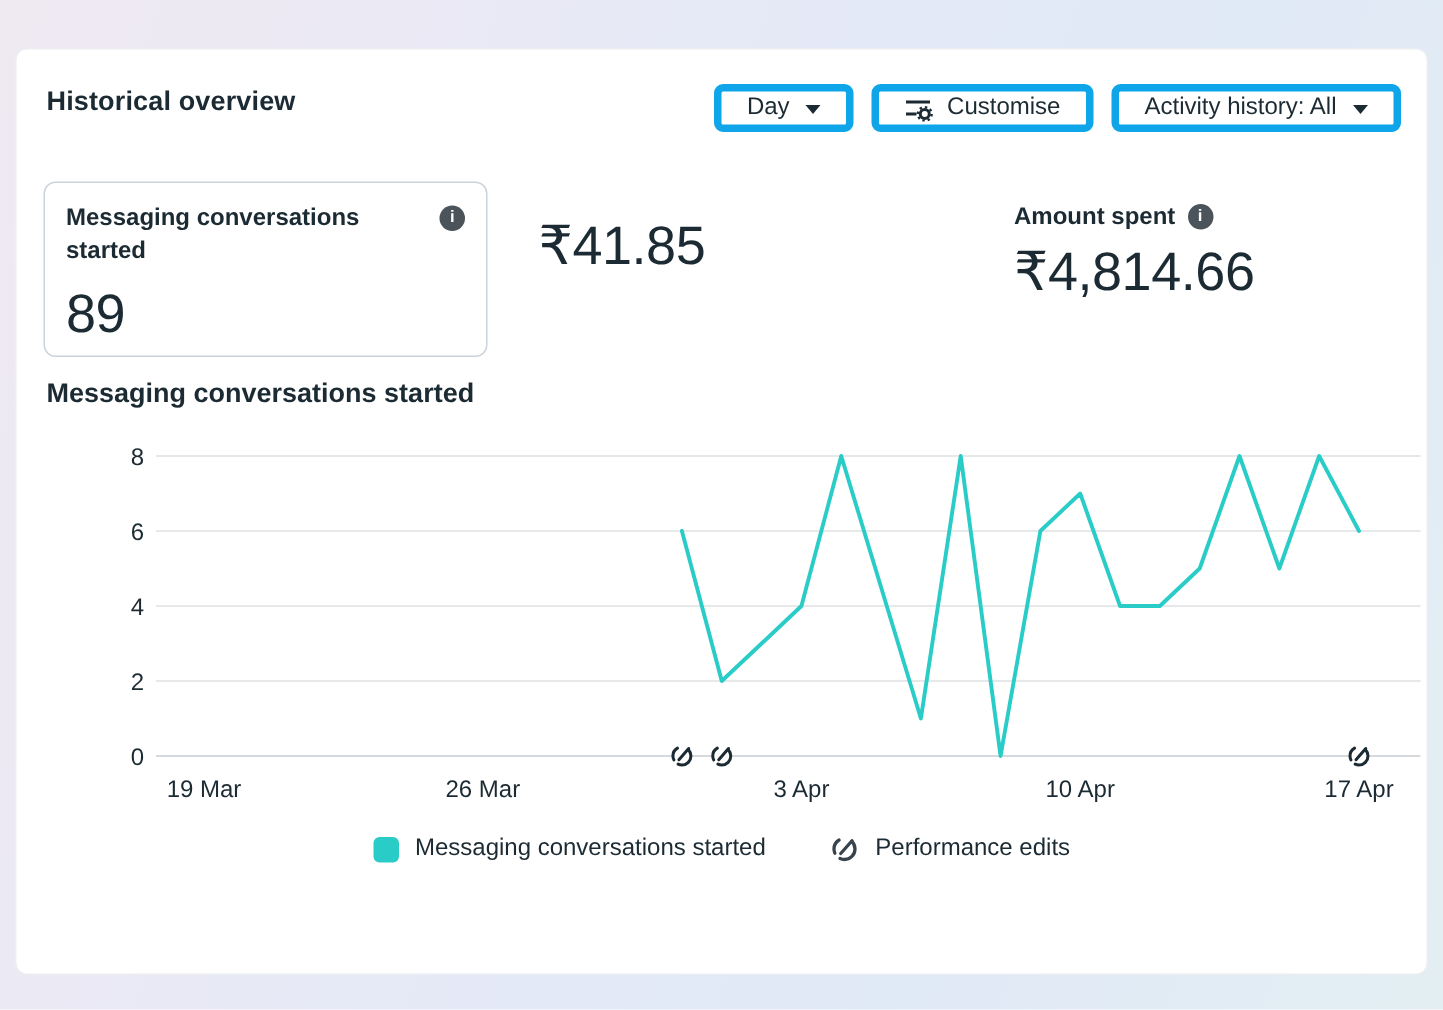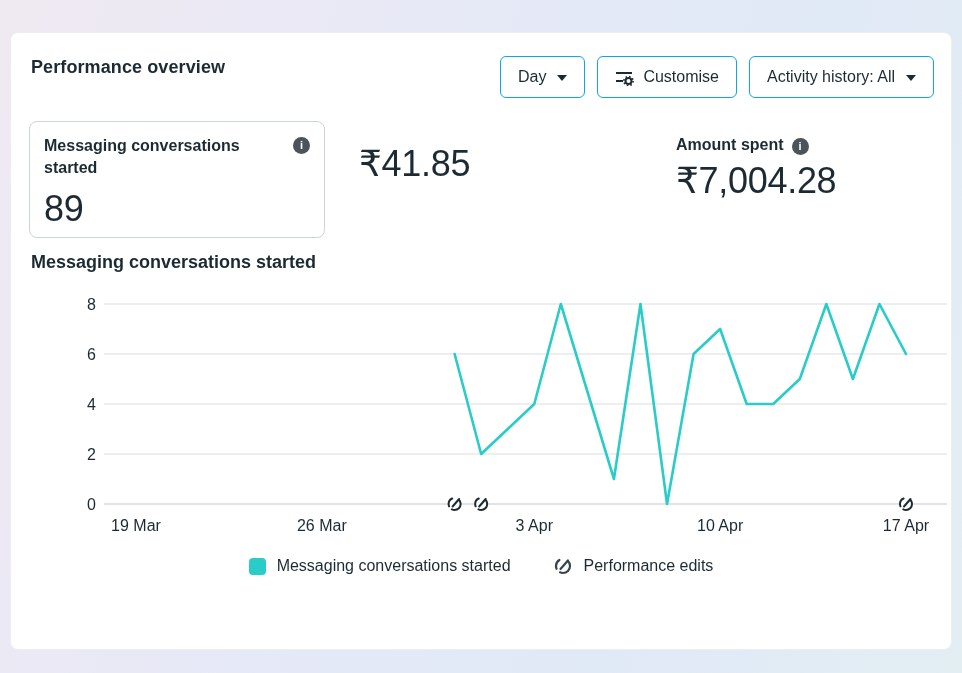--- a/index.html
+++ b/index.html
@@ -13,34 +13,34 @@
   .panel {
     position:absolute; left:10px; top:32px; width:942px; height:618px;
     background:#ffffff; border:1px solid #eceef2; border-radius:8px;
   }
   .page-title {
     position:absolute; left:20px; top:24px;
     font-size:18px; font-weight:700; letter-spacing:.1px;
   }
   .toolbar { position:absolute; right:17px; top:23px; display:flex; gap:12px; }
   .btn {
-    height:42px; background:#fff; border:1px solid #0ea5e9; border-radius:6px;
+    height:32px; background:#fff; border:5px solid #0ea5e9; border-radius:6px;
     display:flex; align-items:center; padding:0 17px; font-size:16px; font-weight:500;
     color:#1c2b33; font-family:inherit; cursor:pointer;
   }
   .caret {
     width:0; height:0; border-left:5.5px solid transparent; border-right:5.5px solid transparent;
     border-top:6.5px solid #1c2b33; display:inline-block; margin-left:11px; margin-top:2px;
   }
   .customise-icon { margin-right:9px; display:inline-block; }
   .cards { position:absolute; left:18px; top:88px; display:flex; }
   .card { width:296px; padding:13px 14px; margin-right:20px; }
   .card.bordered { border:1px solid #ccd3da; border-radius:8px; height:117px; }
   .card-label-row { display:flex; justify-content:space-between; align-items:flex-start; }
-  .card-label-row.inline { justify-content:flex-start; gap:8px; align-items:center; }
+  .card-label-row.inline { justify-content:flex-start; gap:8px; align-items:flex-start; }
   .card-label { font-size:16px; font-weight:700; line-height:22px; max-width:248px; }
   .info-icon {
     width:17px; height:17px; border-radius:50%; background:#4b545b; flex:none;
     display:inline-flex; align-items:center; justify-content:center; margin-top:2px; cursor:pointer;
   }
   .info-icon::after { content:"i"; color:#fff; font-size:11px; font-weight:700; line-height:1; }
   .card-value { font-size:36px; font-weight:400; margin-top:9px; letter-spacing:-.3px; white-space:nowrap; }
   .chart-title { position:absolute; left:20px; top:219px; font-size:18px; font-weight:700; }
   .chart-svg { position:absolute; left:0; top:261px; }
   .legend {
@@ -49,21 +49,21 @@
   }
   .legend-item { display:flex; align-items:center; gap:11px; }
   .swatch { width:17px; height:17px; border-radius:4px; }
   .tick-text { font-size:16px; fill:#1c2b33; }
 </style>
 </head>
 <body>
 
 <div class="panel">
 
-  <h2 class="page-title">Performance overview</h2>
+  <h2 class="page-title">Historical overview</h2>
 
   <div class="toolbar">
     <button class="btn">
       <span>Day</span>
       <span class="caret"></span>
     </button>
     <button class="btn">
       <svg class="customise-icon" width="19" height="18" viewBox="0 0 19 18">
         <line x1="1" y1="5" x2="17" y2="5" stroke="#1c2b33" stroke-width="2"></line>
         <line x1="1" y1="13" x2="8" y2="13" stroke="#1c2b33" stroke-width="2"></line>
@@ -87,21 +87,21 @@
       <div class="card-value">89</div>
     </div>
     <div class="card" style="width:307px; margin-right:10px;">
       <div class="card-value">₹41.85</div>
     </div>
     <div class="card" style="width:290px;">
       <div class="card-label-row inline">
         <span class="card-label">Amount spent</span>
         <span class="info-icon"></span>
       </div>
-      <div class="card-value" style="margin-top:4px;">₹7,004.28</div>
+      <div class="card-value" style="margin-top:4px;">₹4,814.66</div>
     </div>
   </div>
 
   <h3 class="chart-title">Messaging conversations started</h3>
 
   <svg id="chart" class="chart-svg" width="942" height="250" viewBox="0 0 942 250">
       <line x1="93" y1="210" x2="936" y2="210" stroke="#d7dadd" stroke-width="1.4"></line>
       <text x="85" y="216" text-anchor="end" class="tick-text">0</text>
       <line x1="93" y1="160" x2="936" y2="160" stroke="#e6e8ea" stroke-width="1.4"></line>
       <text x="85" y="166" text-anchor="end" class="tick-text">2</text>

